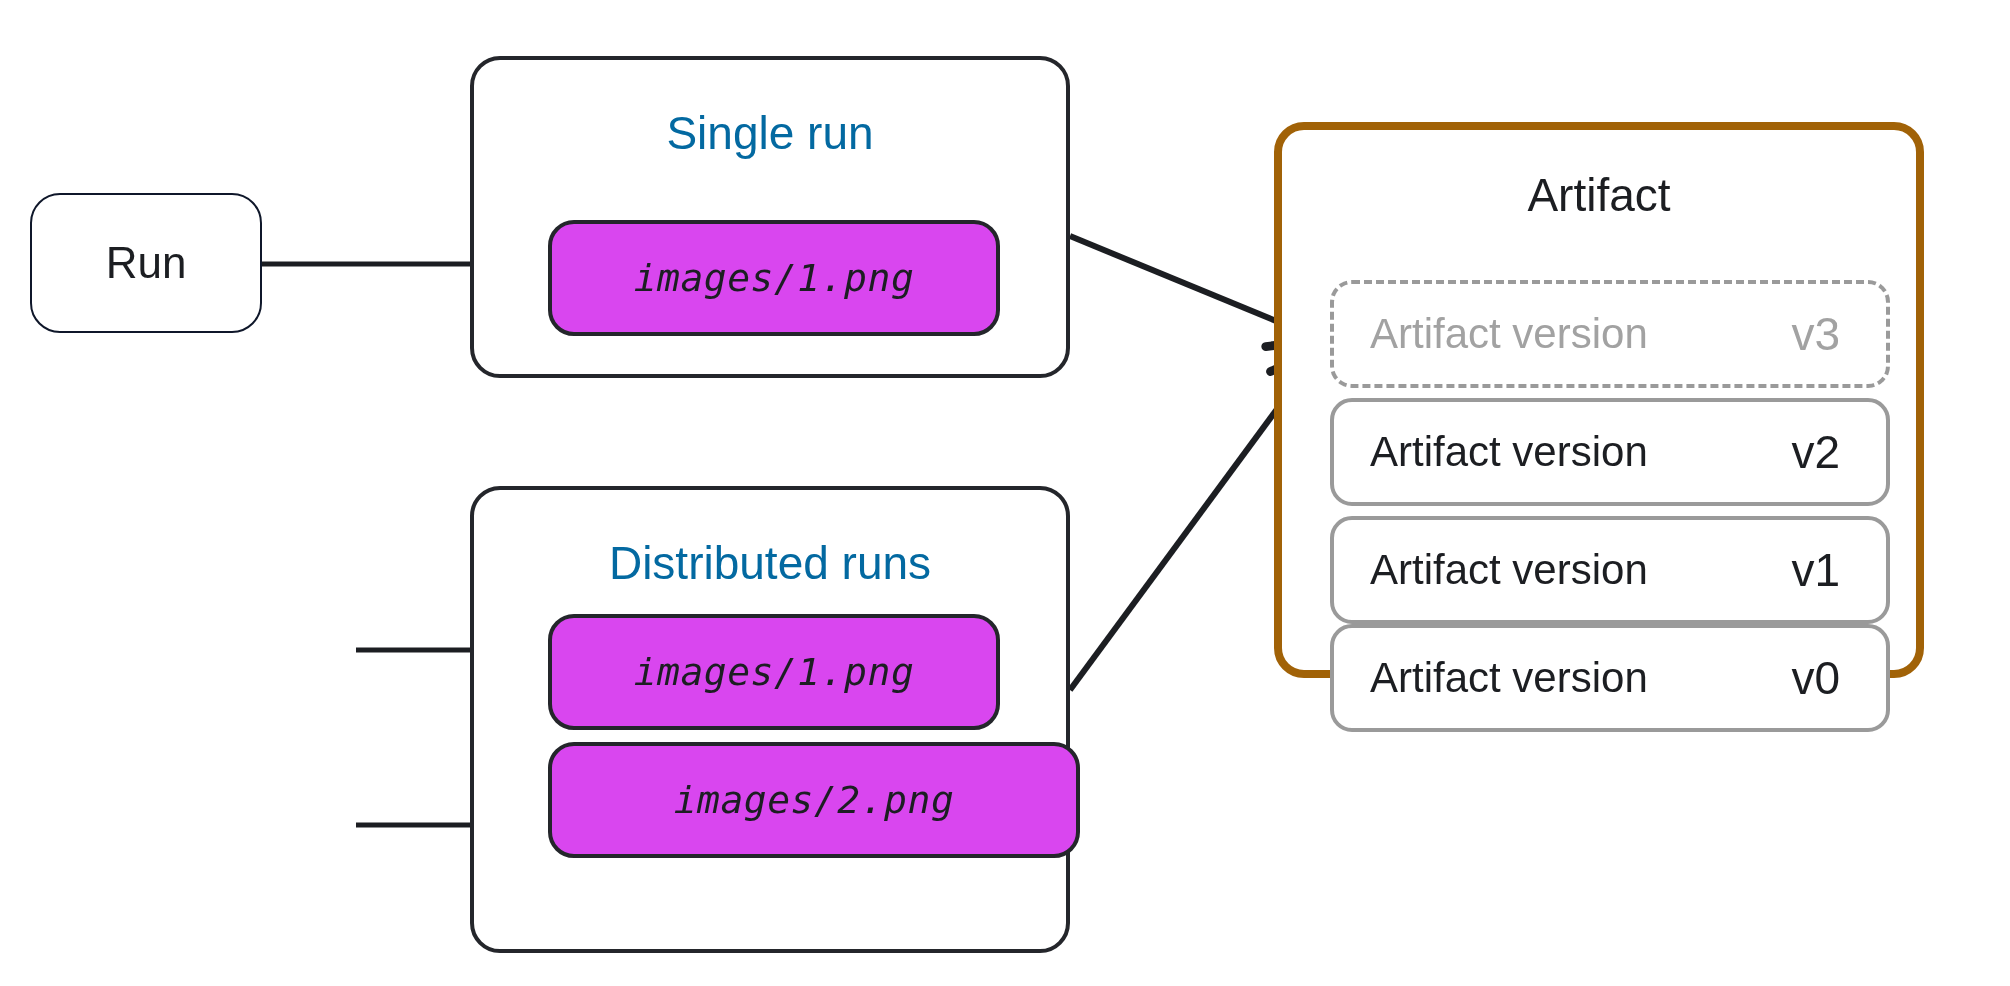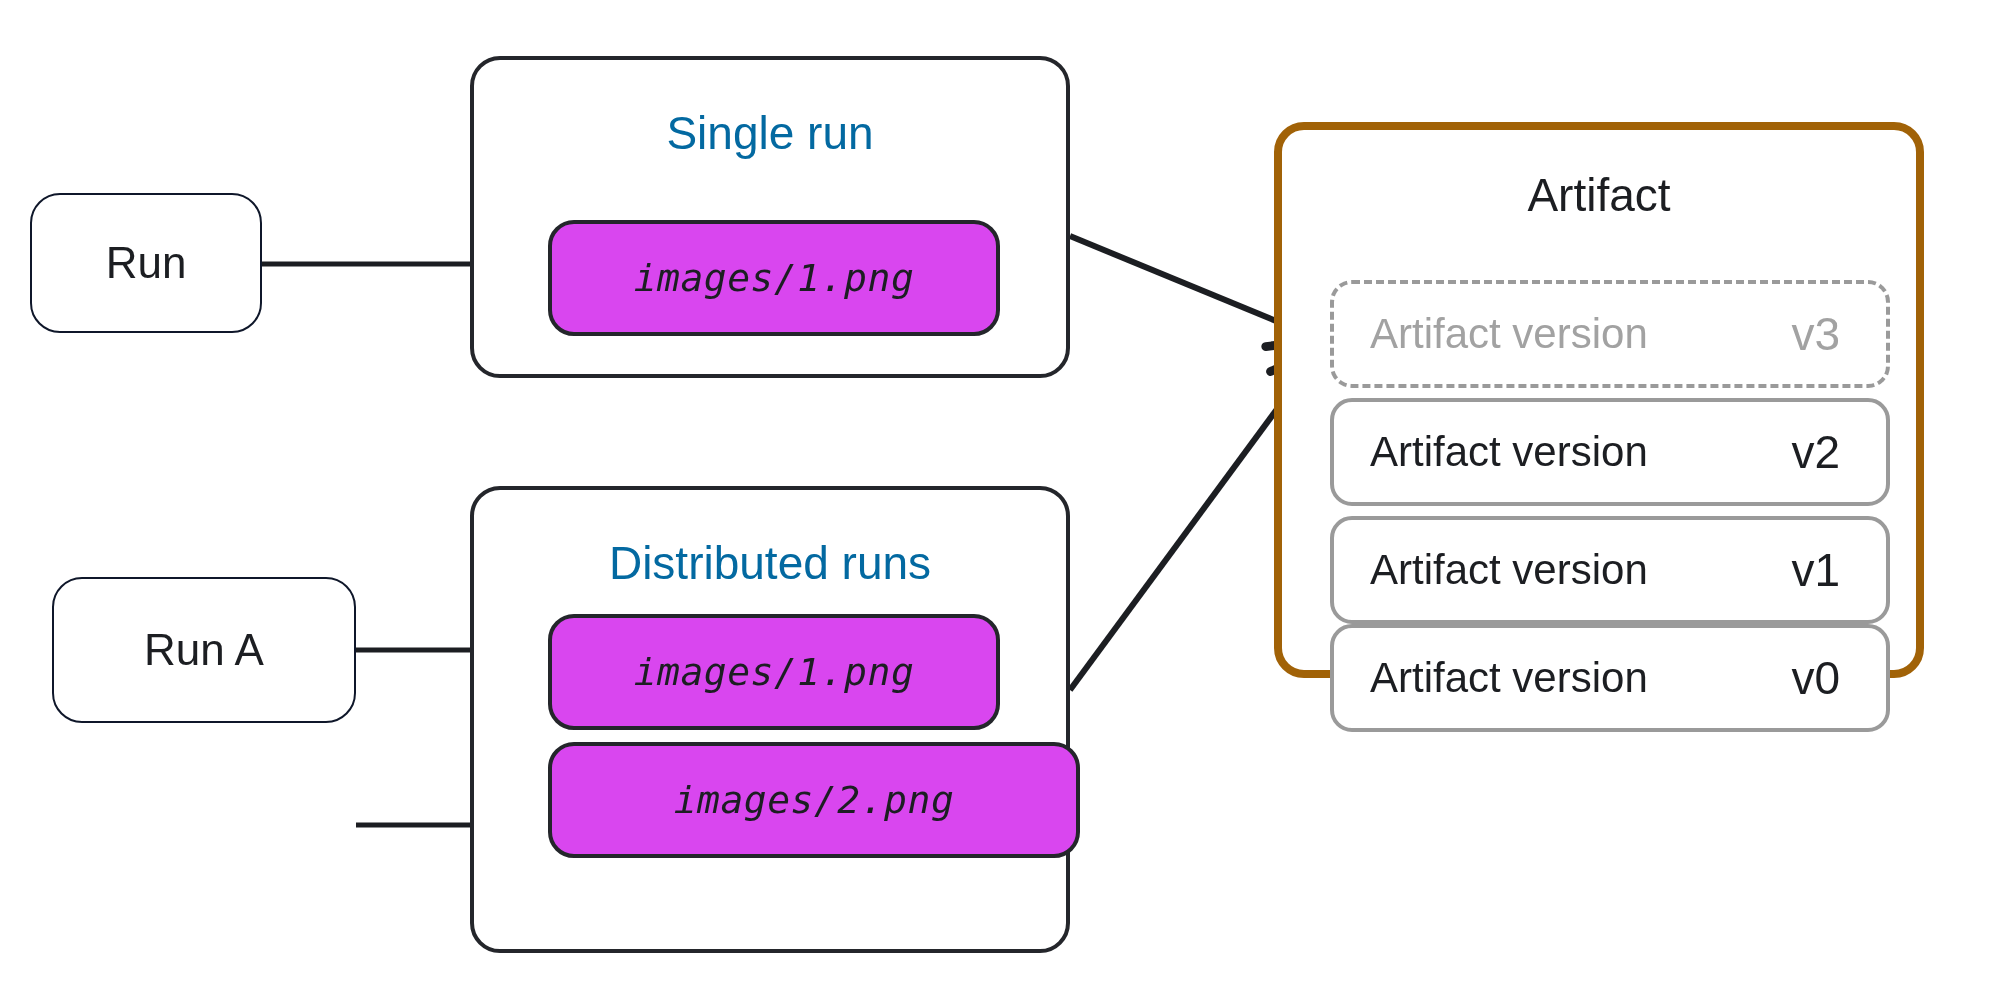--- a/index.html
+++ b/index.html
@@ -165,23 +165,20 @@
 
     <line x1="1070" y1="236" x2="1322" y2="340" stroke-width="6" marker-end="url(#ah)"></line>
 
     <line x1="1070" y1="690" x2="1322" y2="348" stroke-width="6" marker-end="url(#ah)"></line>
   </svg>
 
   <div class="node run-pill" style="left:30px; top:193px; width:232px; height:140px;">
     <span class="node-label">Run</span>
   </div>
 
-  <div class="node run-pill" style="left:52px; top:577px; width:304px; height:146px;">
-    <span class="node-label">Run A</span>
-  </div>
 
 
   <div class="group" style="left:470px; top:56px; width:600px; height:322px;">
     <div class="group-title" style="top:50px;">Single run</div>
 
     <div class="file-chip" style="left:74px; top:160px; width:452px; height:116px;">
       <span class="file-label">images/1.png</span>
     </div>
   </div>
 

